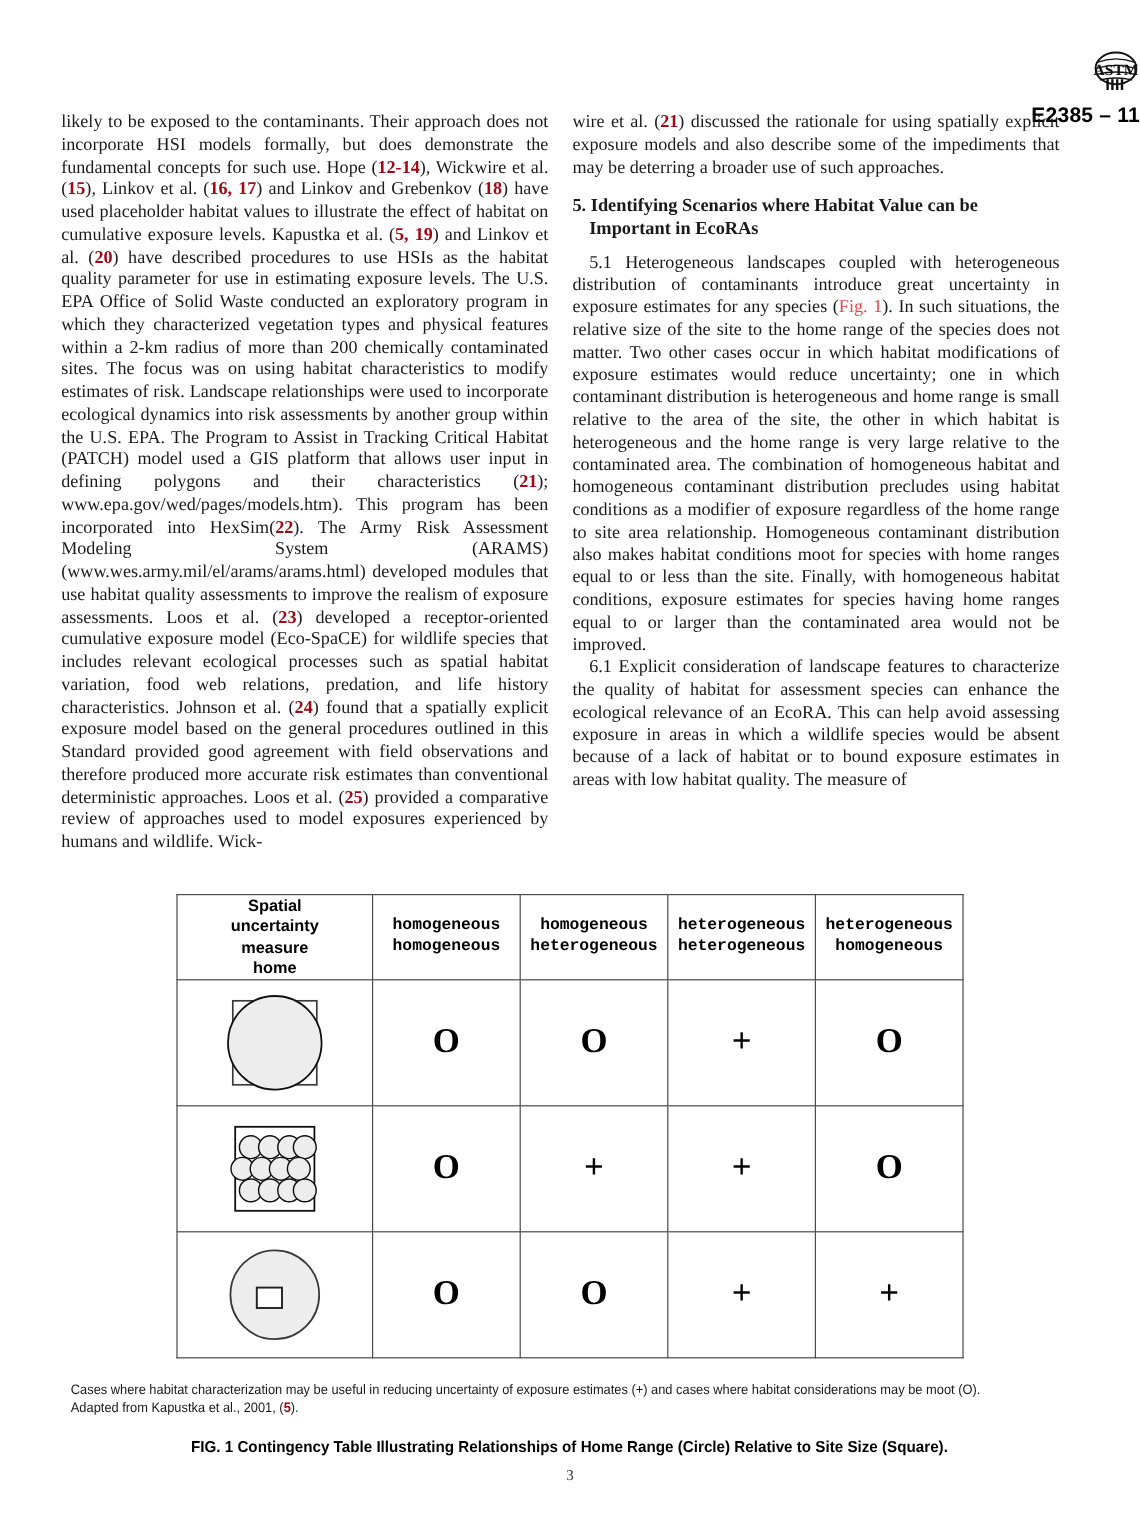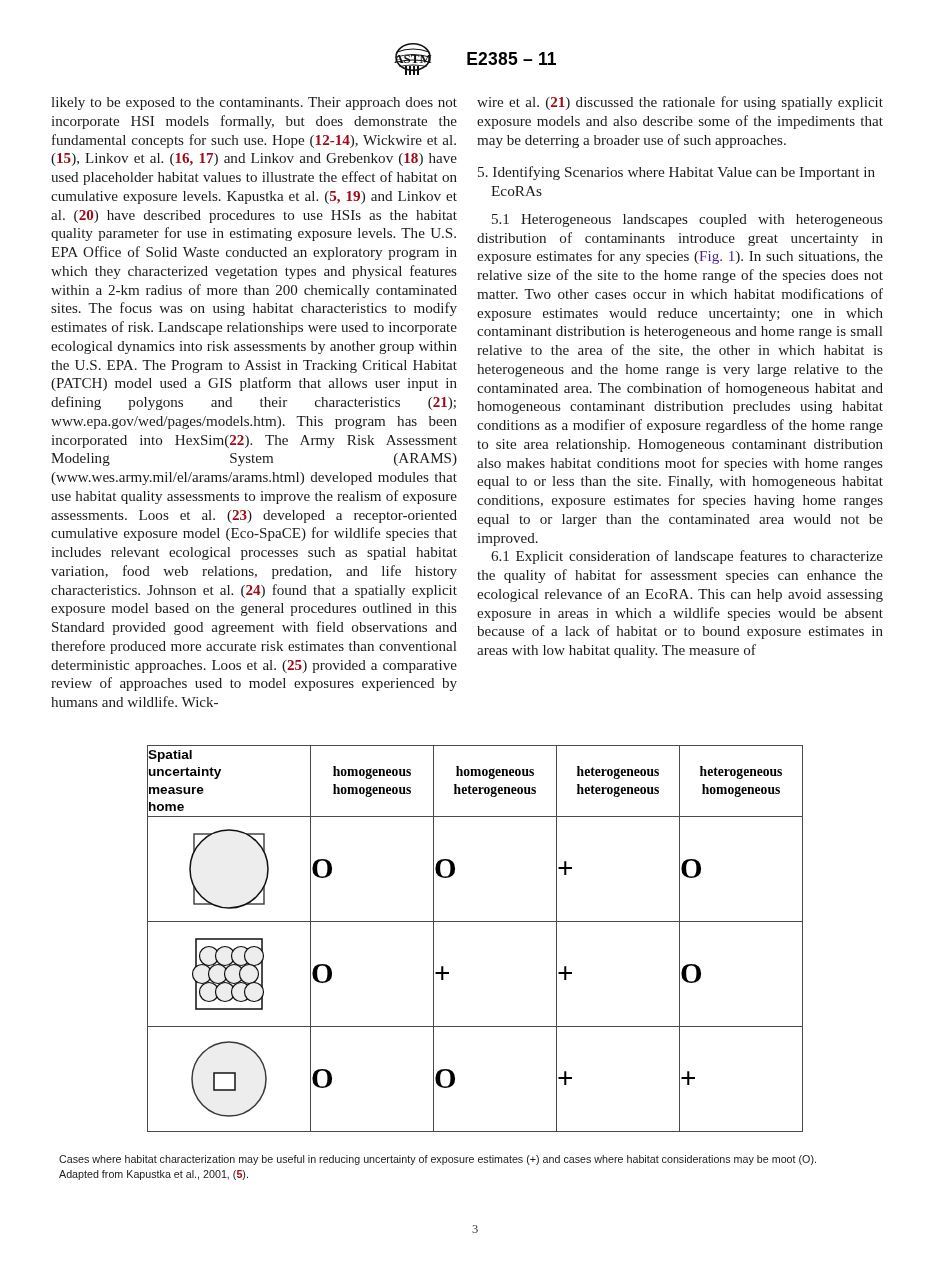--- a/index.html
+++ b/index.html
@@ -18,23 +18,24 @@
     box-sizing: border-box;
   }
 
   
   .doc-header {
     position: absolute;
     top: 42px;
     left: 0;
     width: 950px;
     display: flex;
-    align-items: center;
+    align-items: flex-end;
     justify-content: center;
     gap: 10px;
+    flex-direction: column;
   }
   .astm-logo {
     width: 40px;
     height: 34px;
     display: block;
   }
   .doc-designation {
     font-family: "Liberation Sans", "DejaVu Sans", sans-serif;
     font-weight: bold;
     font-size: 17.5px;
@@ -62,27 +63,27 @@
     text-align: justify;
     text-justify: inter-word;
     hyphens: none;
   }
   .indent { text-indent: 14px; }
   .ref {
     color: #a00a16;
     font-weight: bold;
   }
   .figlink {
-    color: #4c1d95;
+    color: #ef4444;
   }
   h2.section {
     margin: 14px 0 9px 0;
     font-size: 15.3px;
     line-height: 18.75px;
-    font-weight: normal;
+    font-weight: bold;
     text-indent: -14px;
     padding-left: 14px;
   }
   h2.section.tight { margin-top: 15px; margin-bottom: 8px; }
 
   
   .figure-wrap {
     position: absolute;
     top: 745px;
     left: 0;
@@ -92,34 +93,35 @@
     border-collapse: collapse;
     margin: 0 auto;
     width: 652px;
     table-layout: fixed;
     border: 1.6px solid #3a3a3a;
   }
   table.contingency td, table.contingency th {
     border: 1.2px solid #4a4a4a;
     padding: 0;
     vertical-align: middle;
+    text-align: center;
   }
   th.hdr-label {
     width: 162px;
     text-align: left;
     vertical-align: top;
     padding: 9px 0 9px 11px;
     font-family: "Liberation Sans", "DejaVu Sans", sans-serif;
     font-weight: bold;
     font-size: 13.6px;
     line-height: 17.4px;
     color: #000;
   }
   th.hdr-col {
-    font-family: Liberation Serif, serif;
+    font-family: Liberation Mono, monospace;
     font-weight: bold;
     font-size: 13.6px;
     line-height: 17.4px;
     color: #000;
     padding: 6px 3px;
     width: 122px;
     vertical-align: middle;
   }
   th.hdr-col .l2 { display: block; }
   td.icon-cell {
@@ -306,16 +308,19 @@
           <td class="symbol-cell">+</td>
           <td class="symbol-cell">+</td>
         </tr>
 
       </tbody>
     </table>
   </div>
 
   <div class="caption-note">Cases where habitat characterization may be useful in reducing uncertainty of exposure estimates (+) and cases where habitat considerations may be moot (O). Adapted from Kapustka et al., 2001, (<span class="ref">5</span>).</div>
 
+  <div class="caption-title">
+    <span>FIG. 1 Contingency Table Illustrating Relationships of Home Range (Circle) Relative to Site Size (Square).</span>
+  </div>
 
   <div class="page-number">3</div>
 
 </div>
 
 </body></html>

